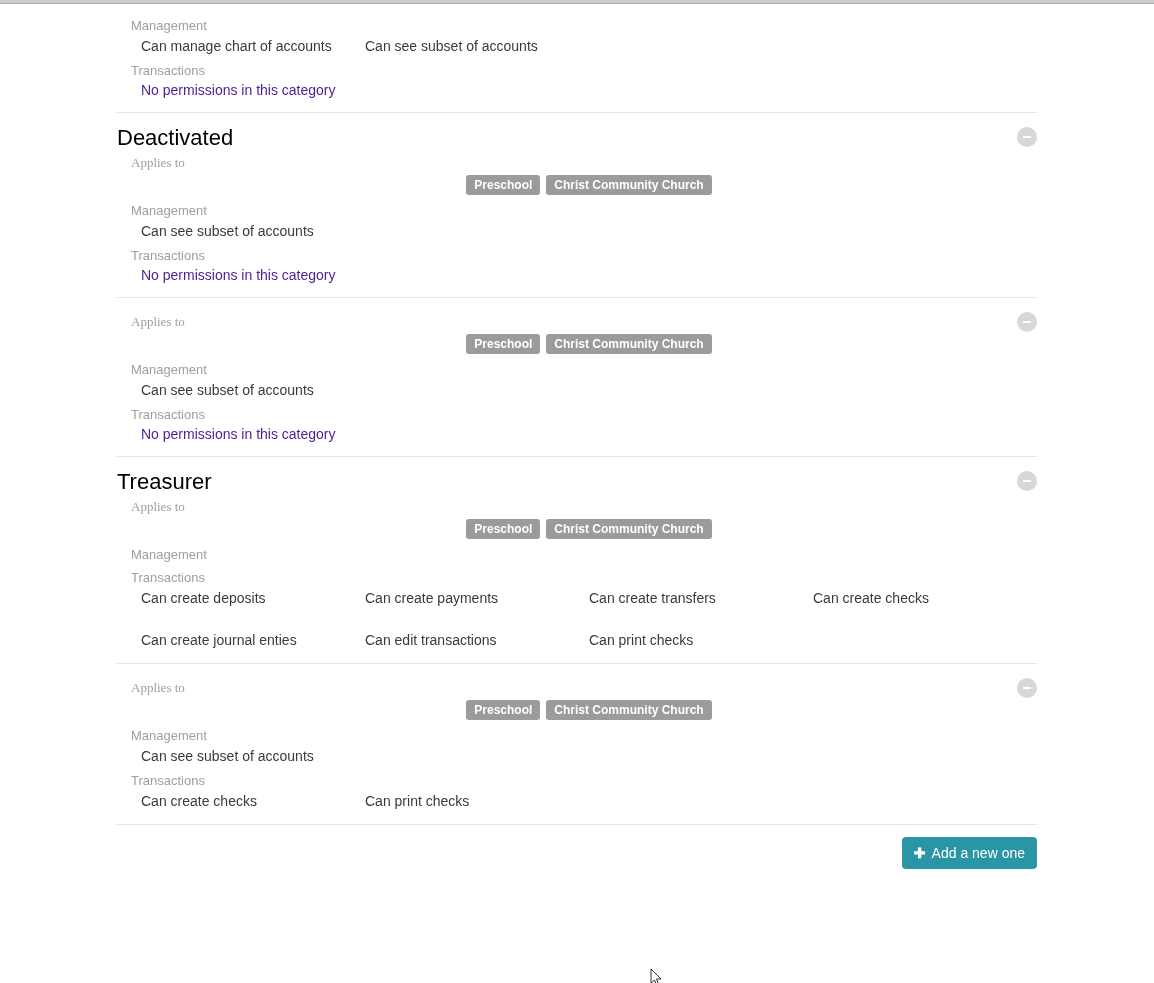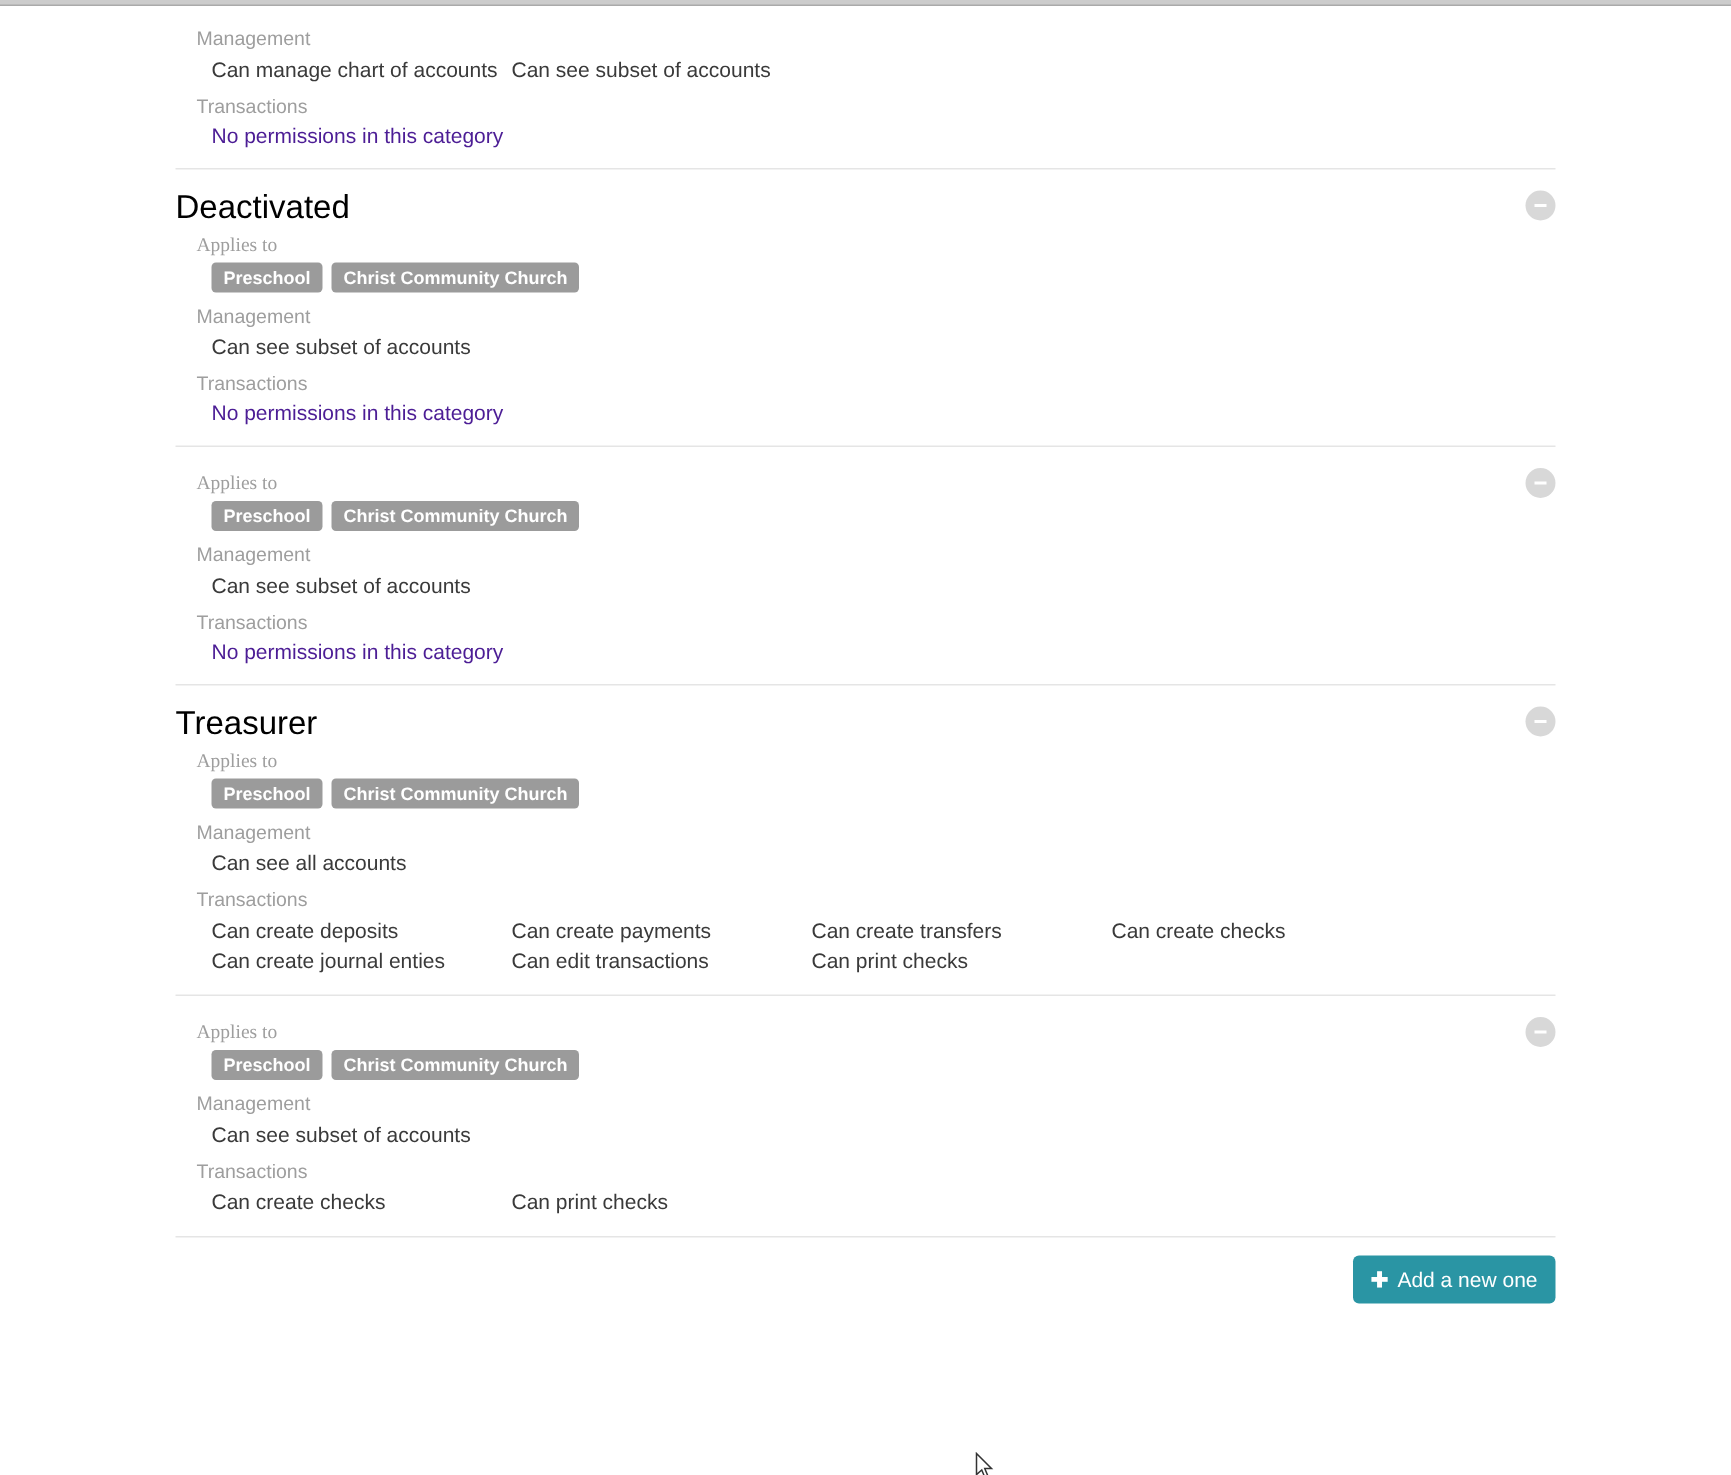--- a/index.html
+++ b/index.html
@@ -47,37 +47,39 @@
     margin-top: 4px;
     margin-bottom: 4px;
     padding-left: 14px;
     font-family: Liberation Serif, serif;
   }
   .tag-row {
     padding-left: 24px;
     display: flex;
     gap: 6px;
     flex-wrap: wrap;
+    justify-content: center;
   }
   .tag {
     display: inline-block;
     background: #9b9b9b;
     color: #ffffff;
     font-size: 12px;
     font-weight: 600;
     padding: 2px 8px;
     border-radius: 3px;
     line-height: 16px;
   }
   .perm-grid {
     padding-left: 24px;
     display: grid;
     grid-template-columns: repeat(4, 200px);
     column-gap: 0;
     row-gap: 2px;
+    gap: 24px;
   }
   .perm-item {
     font-size: 14px;
     color: #3a3a3a;
     padding: 1px 0;
   }
   .single-line {
     padding-left: 24px;
     font-size: 14px;
     color: #4c1d95;
@@ -180,23 +182,20 @@
             <rect x="1" y="4" width="8" height="2" fill="#ffffff"></rect>
           </svg>
         </div>
         <div class="role-title">Treasurer</div>
         <div class="applies-label">Applies to</div>
         <div class="tag-row">
           <span class="tag">Preschool</span>
           <span class="tag">Christ Community Church</span>
         </div>
         <div class="section-label">Management</div>
-        <div class="perm-grid">
-          <div class="perm-item">Can see all accounts</div>
-        </div>
         <div class="section-label">Transactions</div>
         <div class="perm-grid">
           <div class="perm-item">Can create deposits</div>
           <div class="perm-item">Can create payments</div>
           <div class="perm-item">Can create transfers</div>
           <div class="perm-item">Can create checks</div>
           <div class="perm-item">Can create journal enties</div>
           <div class="perm-item">Can edit transactions</div>
           <div class="perm-item">Can print checks</div>
         </div>

